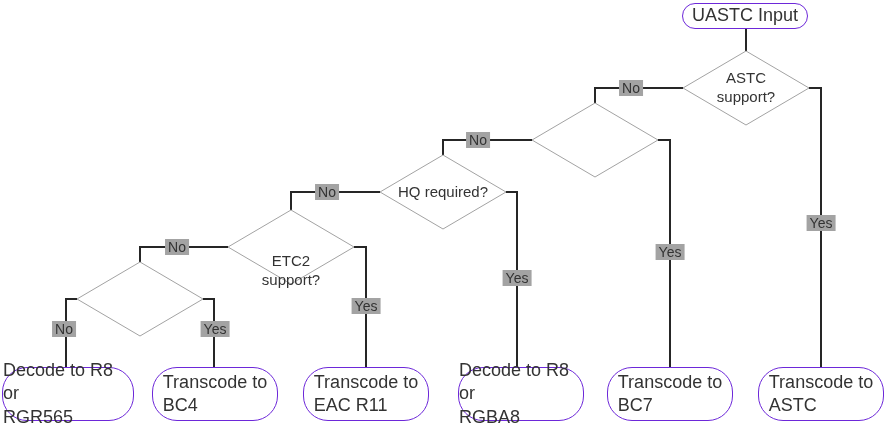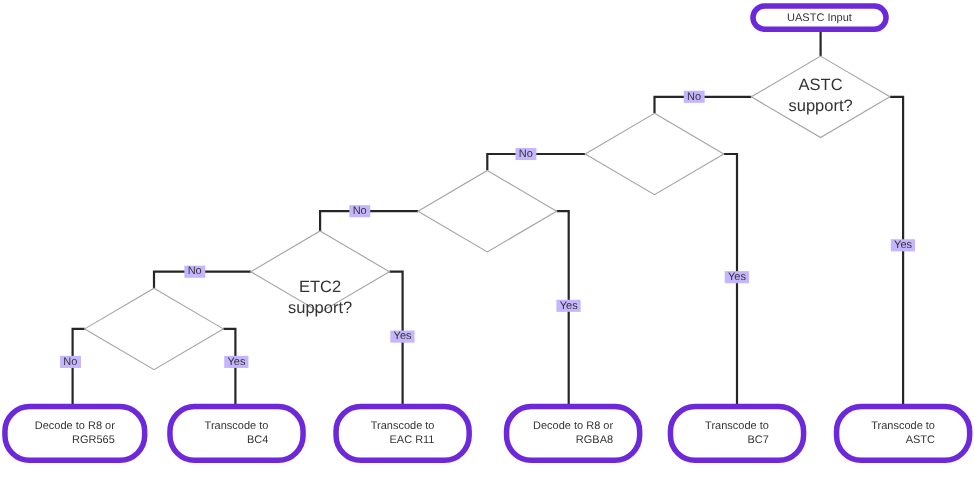--- a/index.html
+++ b/index.html
@@ -12,48 +12,48 @@
     font-family: "Liberation Sans", "DejaVu Sans", sans-serif;
     color: #333333;
     overflow: hidden;
   }
   svg.canvas { position: absolute; left: 0; top: 0; }
   .edge { fill: none; stroke: #262626; stroke-width: 2; }
   .diamond { fill: #ffffff; stroke: #a3a3a3; stroke-width: 1; }
   .node-box {
     position: absolute;
     box-sizing: border-box;
-    border: 5px solid #6d28d9;
+    border: 1px solid #6d28d9;
     background: #ffffff;
     display: flex;
     align-items: center;
     justify-content: center;
-    text-align: right;
-    font-size: 10px;
+    text-align: left;
+    font-size: 18px;
     line-height: 1.3;
     white-space: pre-line;
     color: #333333;
   }
   .start-box { border-radius: 13px; }
   .terminal { top: 367px; height: 54px; border-radius: 25px; }
   .diamond-label {
     position: absolute;
     transform: translate(-50%, -50%);
     text-align: center;
     font-size: 15px;
     line-height: 1.25;
     white-space: pre-line;
     color: #333333;
   }
   .edge-label {
     position: absolute;
     transform: translate(-50%, -50%);
-    background: #c4b5fd;
+    background: #a3a3a3;
     padding: 0 3px;
-    font-size: 10px;
+    font-size: 14px;
     color: #333333;
   }
 </style>
 </head>
 <body>
 
 <div id="stage">
 
   <svg class="canvas" width="885" height="436" viewBox="0 0 885 436">
 
@@ -73,20 +73,21 @@
     <polygon class="diamond" points="595,103 658,140 595,177 532,140"></polygon>
     <polygon class="diamond" points="443,155 506,192 443,229 380,192"></polygon>
     <polygon class="diamond" points="291,210 354,247 291,284 228,247"></polygon>
     <polygon class="diamond" points="140,262 203,299 140,336 77,299"></polygon>
   </svg>
 
   <div class="node-box start-box" style="left:682px; top:3px; width:126px; height:26px;">UASTC Input</div>
 
   <div class="diamond-label" style="left:746px; top:88px;">ASTC
 support?</div>
+  <div class="diamond-label" style="left:443px; top:192px;">HQ required?</div>
   <div class="diamond-label" style="left:291px; top:247px;margin-top:24px;">ETC2
 support?</div>
 
   <span class="edge-label" style="left:631px; top:88px;">No</span>
   <span class="edge-label" style="left:821px; top:223px;">Yes</span>
   <span class="edge-label" style="left:478px; top:140px;">No</span>
   <span class="edge-label" style="left:670px; top:252px;">Yes</span>
   <span class="edge-label" style="left:327px; top:192px;">No</span>
   <span class="edge-label" style="left:517px; top:278px;">Yes</span>
   <span class="edge-label" style="left:177px; top:247px;">No</span>

